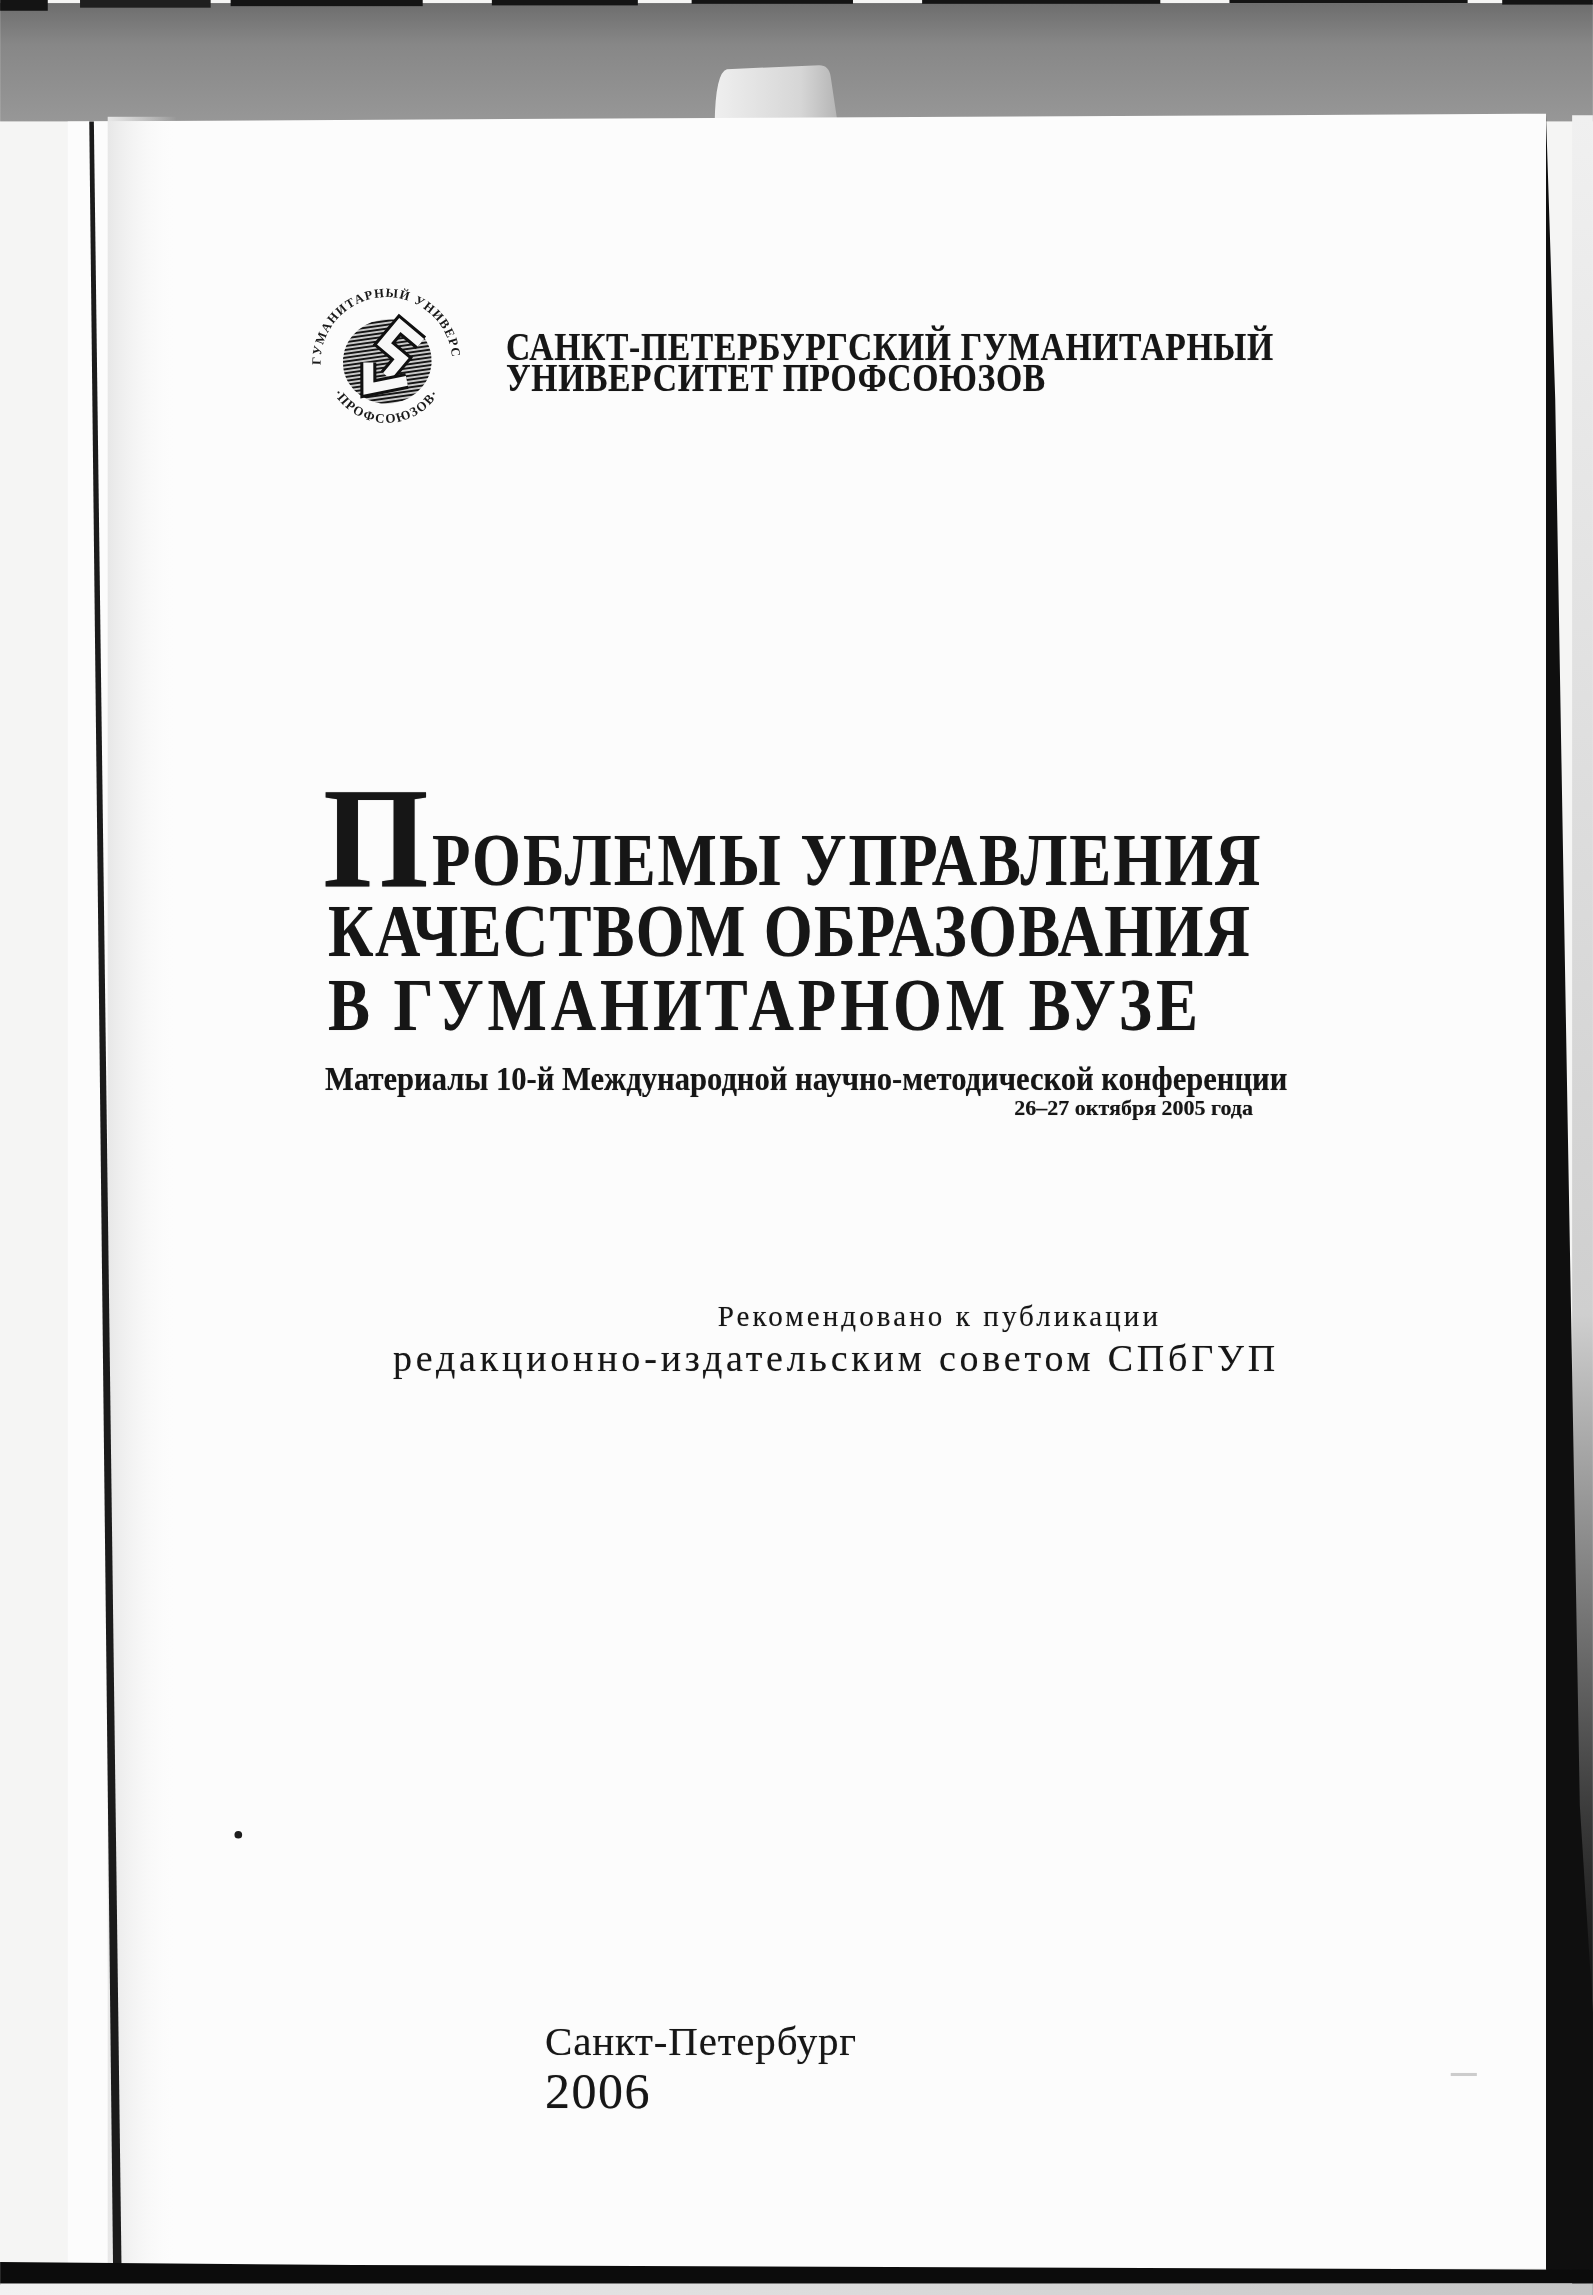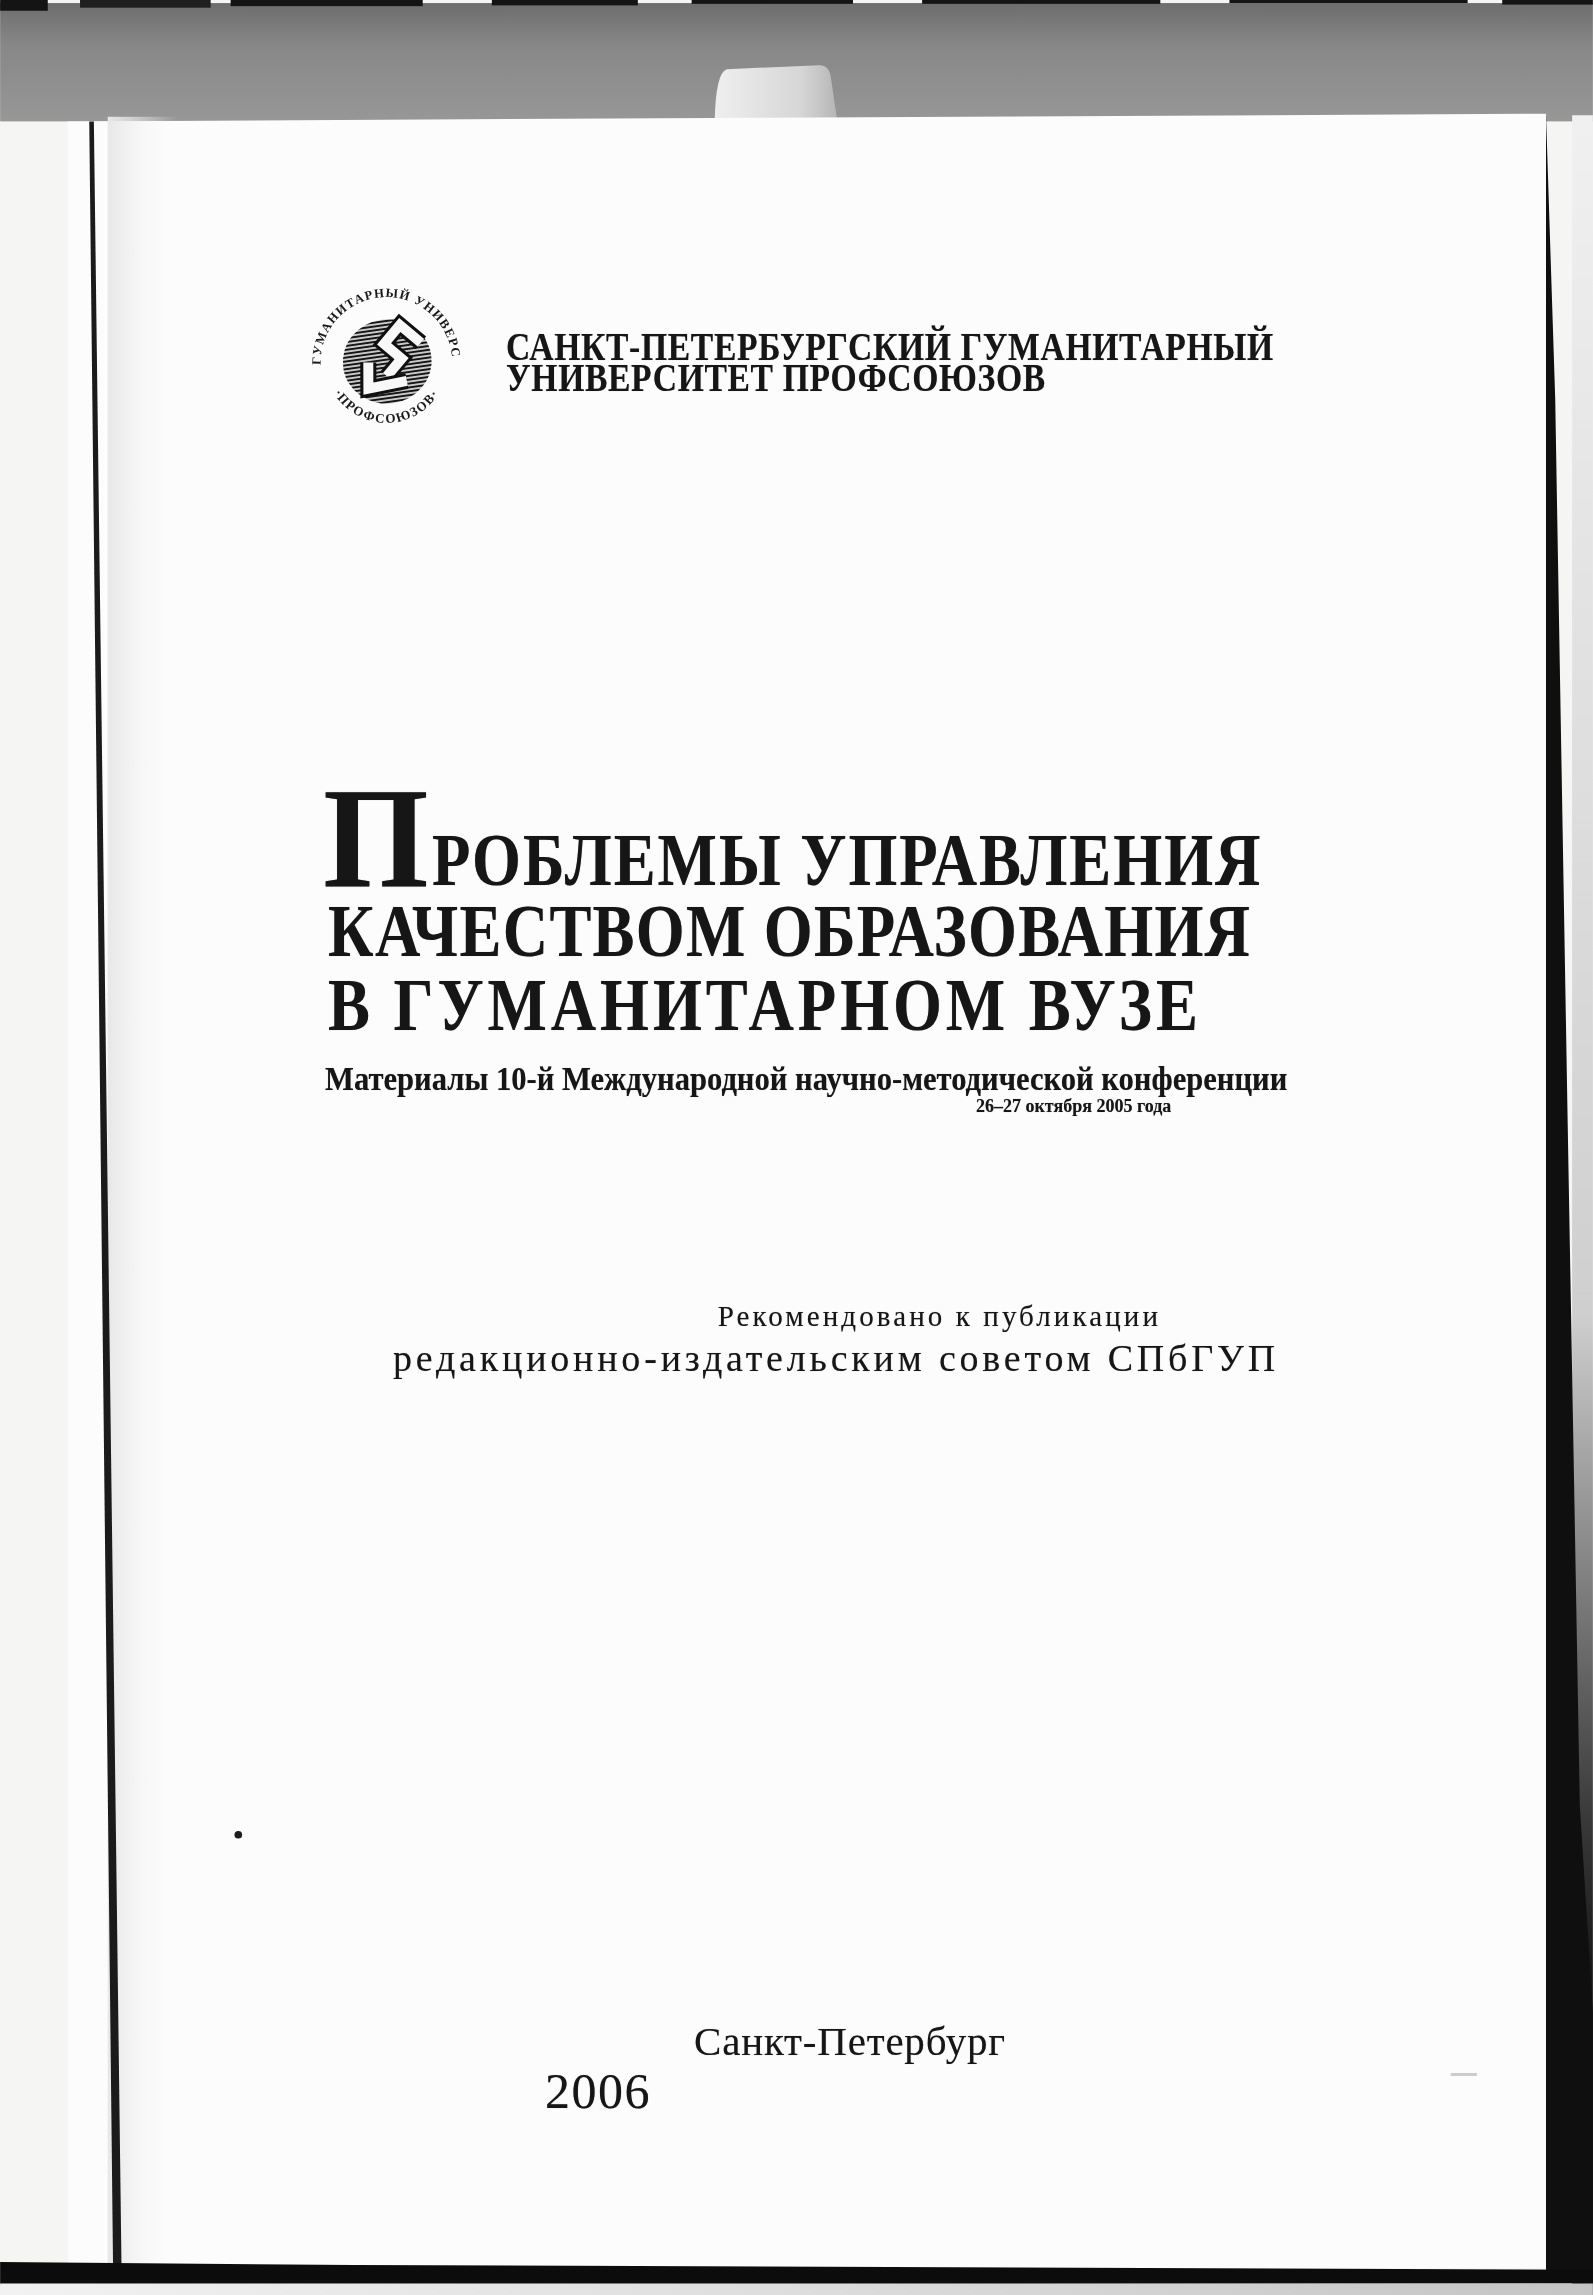--- a/index.html
+++ b/index.html
@@ -14,24 +14,24 @@
        text-shadow:0 0 0.8px rgba(10,10,10,.45);}
   .uni{font-weight:700;font-size:41px;letter-spacing:0.8px;transform:scaleX(.82);transform-origin:left top;}
   #uni-line1{left:506px;top:326px;}
   #uni-line2{left:506px;top:357px;}
   #title-drop{left:323px;top:768px;font-size:143px;font-weight:700;transform:scaleX(.95);transform-origin:left top;}
   .title-line{font-weight:700;transform:scaleX(.85);transform-origin:left top;}
   #title-l1{left:432px;top:823px;font-size:74px;letter-spacing:2.3px;}
   #title-l2{left:328px;top:894px;font-size:74px;letter-spacing:1.5px;}
   #title-l3{left:328px;top:968px;font-size:74px;letter-spacing:4.6px;}
   #subtitle{left:325px;top:1062px;font-size:34px;font-weight:700;transform:scaleX(.9);transform-origin:left top;}
-  #conf-date{left:976px;top:1097px;width:277px;font-size:18px;font-weight:700;}
+  #conf-date{left:976px;top:1097px;width:277px;text-align:right;font-size:22px;font-weight:700;}
   #rec-1{left:393px;top:1302px;width:768px;text-align:right;font-size:29px;letter-spacing:3.1px;}
   #rec-2{left:393px;top:1339px;width:768px;text-align:center;font-size:38px;letter-spacing:3.8px;}
-  #imprint-city{left:545px;top:2021px;width:461px;text-align:right;font-size:41px;letter-spacing:0.8px;}
+  #imprint-city{left:545px;top:2021px;width:461px;text-align:left;font-size:41px;letter-spacing:0.8px;}
   #imprint-year{left:545px;top:2066px;width:461px;text-align:left;font-size:50px;letter-spacing:1.5px;}
   #logo{position:absolute;left:306px;top:281px;width:164px;height:164px;}
   #logo text{font-family:"Liberation Serif","DejaVu Serif",serif;font-weight:700;}
 </style>
 </head>
 <body>
 
 <svg id="scan-frame" viewBox="0 0 2073 2987" xmlns="http://www.w3.org/2000/svg">
   <defs>
     <linearGradient id="bandGrad" x1="0" y1="0" x2="0" y2="1">

